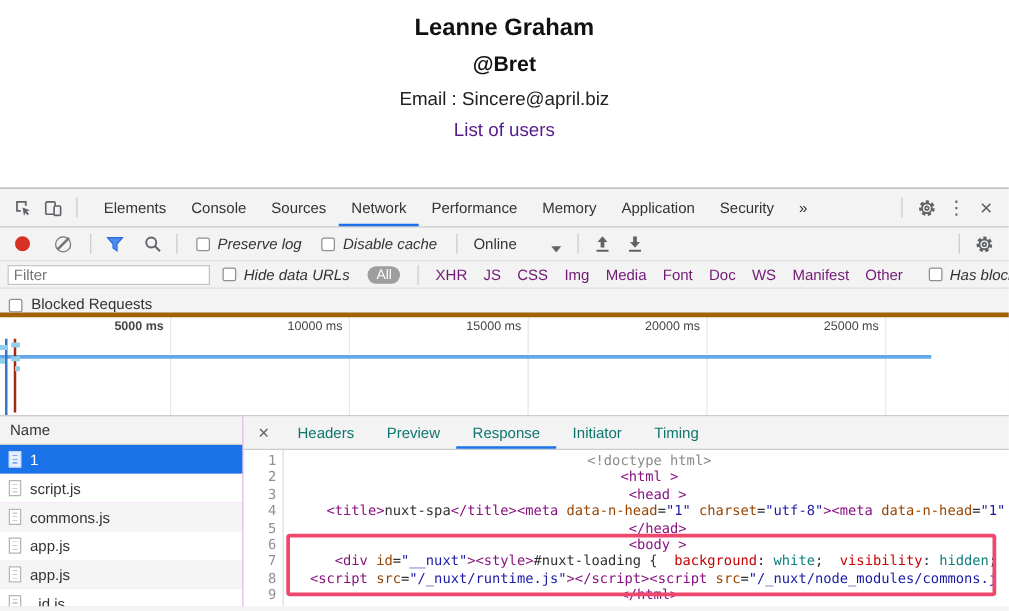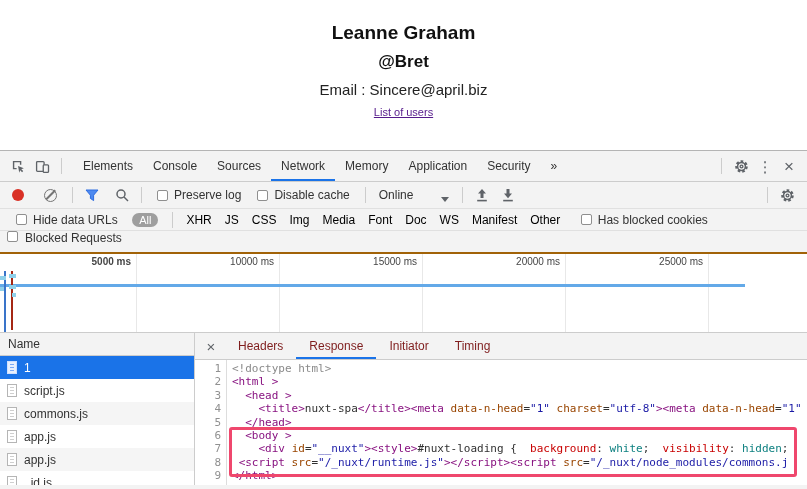--- a/index.html
+++ b/index.html
@@ -1,24 +1,24 @@
 <!DOCTYPE html>
 <html><head>
 <meta charset="utf-8">
 <style>
   * { box-sizing: border-box; margin: 0; padding: 0; }
   html,body { width:807px; height:489px; overflow:hidden; background:#fff;
     font-family:"Liberation Sans", sans-serif; }
   
   .profile { height:150px; text-align:center; }
-  .p-name   { padding-top:22px; font-size:19px; font-weight:700; color:#111; }
+  .p-name   { padding-top:12px; font-size:19px; font-weight:700; color:#111; }
   .p-handle { margin-top:8px; font-size:17px; font-weight:700; color:#111; }
   .p-email  { margin-top:9px; font-size:15px; color:#222; }
-  .p-link   { display:inline-block; margin-top:8px; font-size:11px; color:#551a8b;
-              text-decoration:underline; cursor:pointer; }
+  .p-link   { display:inline-block; margin-top:8px; font-size:15px; color:#551a8b;
+              cursor:pointer; }
   
   .devtools { position:absolute; top:150px; left:0; width:807px; height:339px;
     border-top:1px solid #b4b4b4; background:#f3f3f3; font-size:12px; color:#333; }
   .vsep { width:1px; height:16px; background:#ccc; margin:0 7px; flex:0 0 1px; }
   .icon-btn { display:flex; align-items:center; justify-content:center;
     width:24px; height:24px; flex:0 0 auto; cursor:pointer; }
   
   .tabbar { height:31px; border-bottom:1px solid #ccc; display:flex; align-items:center; padding:0 6px; }
   .tabs { display:flex; height:100%; margin-left:4px; }
   .tab { display:flex; align-items:center; padding:0 10px; height:100%; position:relative;
@@ -30,34 +30,34 @@
   .close-x { font-size:17px; }
   
   .toolbar2 { height:27px; border-bottom:1px solid #e0e0e0; display:flex; align-items:center; padding:0 8px; }
   .record { width:12px; height:12px; border-radius:50%; background:#d93025; margin:0 6px 0 4px; cursor:pointer; }
   .clear  { width:13px; height:13px; border-radius:50%; border:1.5px solid #757575;
     position:relative; margin:0 8px 0 14px; cursor:pointer; }
   .clear::after { content:""; position:absolute; left:-1.5px; top:4px; width:13px; height:1.5px;
     background:#757575; transform:rotate(-45deg); }
   .cb { width:11px; height:11px; border:1px solid #8f8f8f; border-radius:2px; background:#fff;
     flex:0 0 auto; cursor:pointer; }
-  .cb-label { display:flex; align-items:center; gap:6px; margin:0 8px; cursor:pointer; white-space:nowrap; }
+  .cb-label { display:flex; align-items:center; gap:6px; margin:0 8px; cursor:pointer; white-space:nowrap;font-style:italic; }
   .throttle { display:flex; align-items:flex-end; gap:28px; margin:0 6px; cursor:pointer; }
   .caret { width:0; height:0; border-left:4px solid transparent; border-right:4px solid transparent;
     border-top:5px solid #5f6368; }
   .spacer { flex:1; }
   
   .filterbar { height:22px; border-bottom:1px solid #e0e0e0; display:flex; align-items:center; padding:0 6px; }
   .filter-input { width:162px; height:16px; border:1px solid #c5c5c5; background:#fff;
     font-size:12px; padding:0 4px; color:#333; font-family:"Liberation Sans",sans-serif; }
   .ftypes { display:flex; align-items:center; }
-  .ftype { margin:0 6.5px; cursor:pointer; white-space:nowrap; color:#000000; }
+  .ftype { margin:0 6.5px; cursor:pointer; white-space:nowrap; color:#701a75; }
   .ftype.pill { background:#9e9e9e; color:#fff; border-radius:8px; padding:1px 7px; font-size:11px; }
   
-  .blockedbar { height:23px; border-bottom:2px solid #a16207; display:flex; align-items:flex-start; padding:0 7px; gap:7px; }
+  .blockedbar { height:23px; border-bottom:4px solid #a16207; display:flex; align-items:flex-end; padding:0 7px; gap:7px; }
   
   .overview { height:79px; border-bottom:1px solid #ccc; background:#fff; position:relative; overflow:hidden; }
   .gridline { position:absolute; top:0; bottom:0; width:1px; background:#e8e8e8; }
   .tick-label { position:absolute; top:2px; font-size:10px; color:#454545;
     transform:translateX(-100%); padding-right:5px; white-space:nowrap; }
   .ov-mark { position:absolute; }
   
   .main { display:flex; height:152px; background:#fff; }
   .left { width:195px; border-right:1px solid #ccc; background:#f0abfc; overflow:hidden; flex:0 0 195px; }
   .left-header { height:23px; border-bottom:1px solid #ccc; background:#f3f3f3;
@@ -69,29 +69,29 @@
   .doc { width:10px; height:13px; border:1px solid #b5b5b5; background:#fff; position:relative; flex:0 0 auto; }
   .doc::after { content:""; position:absolute; left:2px; right:2px; top:2px; bottom:2px;
     background:repeating-linear-gradient(to bottom,#cfcfcf 0 1px,transparent 1px 3px); }
   .row.selected .doc { border-color:#cfe0ff; background:#e8f0fe; }
   .row.selected .doc::after { background:repeating-linear-gradient(to bottom,#7baaf7 0 1px,transparent 1px 3px); }
   .right { flex:1; display:flex; flex-direction:column; min-width:0; background:#fff; }
   .detail-tabs { height:27px; background:#f3f3f3; border-bottom:1px solid #ccc;
     display:flex; align-items:center; padding:0 2px; }
   .dclose { width:28px; text-align:center; font-size:15px; color:#5f6368; cursor:pointer; }
   .dtab { display:flex; align-items:center; padding:0 13px; height:100%; position:relative;
-    color:#7f1d1d; cursor:pointer; }
+    color:#0f766e; cursor:pointer; }
   .dtab.selected::after { content:""; position:absolute; left:0; right:0; bottom:0;
     height:2px; background:#1a73e8; }
   
   .code { flex:1; display:flex; position:relative; overflow:hidden; background:#fff;
     font-family:"DejaVu Sans Mono","Liberation Mono",monospace; font-size:11px; line-height:13.4px; }
   .gutter { width:32px; flex:0 0 32px; border-right:1px solid #ddd; text-align:right;
     padding:2px 5px 0 0; color:#909090; }
-  .lines { flex:1; padding:2px 0 0 5px; white-space:pre; overflow:hidden; }
+  .lines { flex:1; padding:2px 0 0 5px; white-space:pre; overflow:hidden;text-align:center; }
   .cline { white-space:pre; }
   .tk-gy{color:#8a8a8a} .tk-tg{color:#881280} .tk-at{color:#994500}
   .tk-st{color:#1a1aa6} .tk-pr{color:#c80000} .tk-vl{color:#0d8080} .tk-pl{color:#303030}
   .hlbox { position:absolute; left:34px; top:67px; width:568px; height:50px;
     border:3px solid #ef476d; border-radius:3px; pointer-events:none; z-index:2; }
 </style>
 </head>
 <body>
 
 <div class="profile">
@@ -115,20 +115,21 @@
           <rect x="1.7" y="2.7" width="8" height="10.5" rx="1"></rect>
           <rect x="8.8" y="6.2" width="5.6" height="8" rx="1" fill="#f3f3f3"></rect>
         </svg>
     </span>
     <span class="vsep"></span>
     <div class="tabs" id="main-tabs">
         <div class="tab">Elements</div>
         <div class="tab">Console</div>
         <div class="tab">Sources</div>
         <div class="tab selected">Network</div>
+        <div class="tab">Performance</div>
         <div class="tab">Memory</div>
         <div class="tab">Application</div>
         <div class="tab">Security</div>
         <div class="tab">»</div>
       </div>
     <div class="tab-right">
       <span class="vsep"></span>
       <span class="icon-btn">
         <svg width="15" height="15" viewBox="0 0 16 16" fill="none">
             <circle cx="8" cy="8" r="5.2" stroke="#5f6368" stroke-width="3" stroke-dasharray="2.6 2"></circle>
@@ -188,20 +189,21 @@
     <span class="icon-btn">
       <svg width="15" height="15" viewBox="0 0 16 16" fill="none">
           <circle cx="8" cy="8" r="5.2" stroke="#5f6368" stroke-width="3" stroke-dasharray="2.6 2"></circle>
           <circle cx="8" cy="8" r="4.2" stroke="#5f6368" stroke-width="1.6"></circle>
           <circle cx="8" cy="8" r="1.5" stroke="#5f6368" stroke-width="1.4"></circle>
         </svg>
     </span>
   </div>
 
   <div class="filterbar">
+    <input class="filter-input" placeholder="Filter" style="">
     <span class="cb-label" style="margin-left:10px">
       <span class="cb"></span>
       <span>Hide data URLs</span>
     </span>
     <div class="ftypes" id="ftypes">
         <span class="ftype pill">All</span>
         <span class="vsep"></span>
         <span class="ftype">XHR</span>
         <span class="ftype">JS</span>
         <span class="ftype">CSS</span>
@@ -275,20 +277,21 @@
             <span class="doc"></span>
             <span>_id.js</span>
           </div>
         </div>
     </div>
     <div class="right">
       <div class="detail-tabs">
         <span class="dclose">×</span>
         <div style="display:flex;height:100%" id="detail-tabs">
             <div class="dtab">Headers</div>
+            <div class="dtab">Preview</div>
             <div class="dtab selected">Response</div>
             <div class="dtab">Initiator</div>
             <div class="dtab">Timing</div>
           </div>
       </div>
       <div class="code">
         <div class="gutter" id="gutter">
             <div class="cline">1</div>
             <div class="cline">2</div>
             <div class="cline">3</div>

